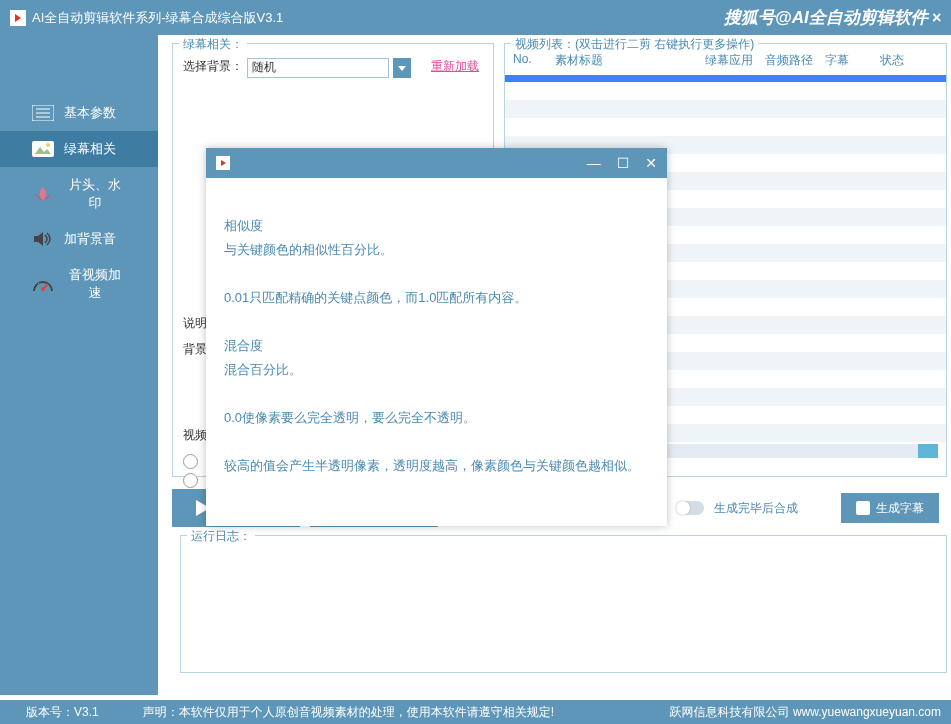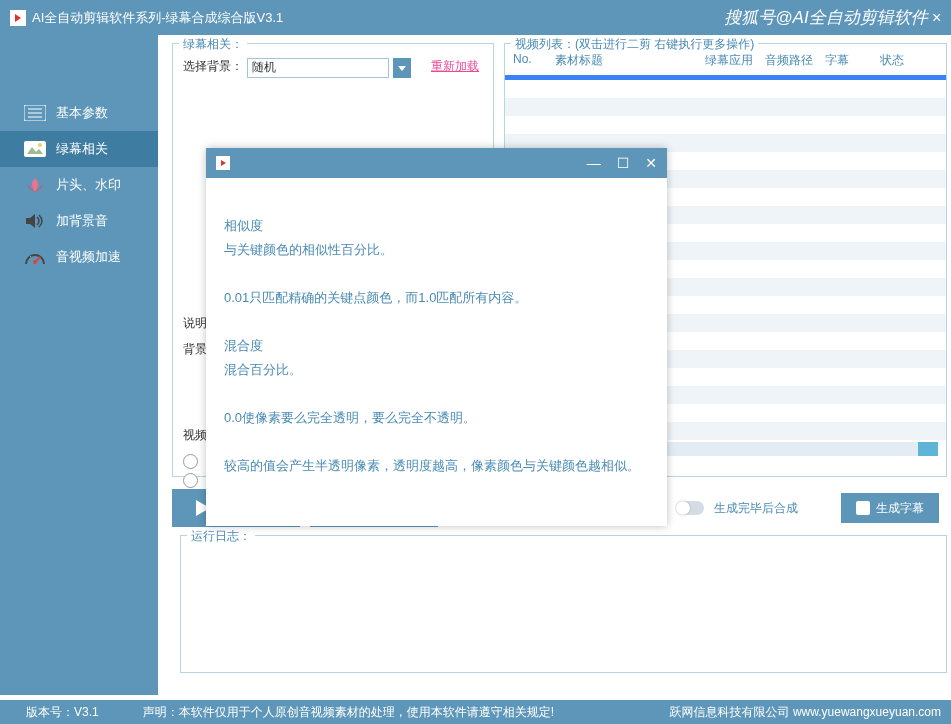--- a/index.html
+++ b/index.html
@@ -1,44 +1,44 @@
 <!DOCTYPE html>
 <html><head>
 <meta charset="utf-8">
 <style>
 * { margin: 0; padding: 0; box-sizing: border-box; font-family: "Microsoft YaHei", sans-serif; }
 body { width: 951px; height: 724px; background: #fff; position: relative; overflow: hidden; }
 .topbar { height: 35px; background: #5d96b8; display: flex; align-items: center; padding: 0 10px; color: #fff; justify-content: space-between; }
 .topbar .title { display: flex; align-items: center; gap: 6px; font-size: 13px; }
 .topbar .title .app-icon { width: 16px; height: 16px; background: #fff; display: flex; align-items: center; justify-content: center; }
 .topbar .title .app-icon span { width: 0; height: 0; border-left: 6px solid #d33; border-top: 4px solid transparent; border-bottom: 4px solid transparent; }
-.topbar .watermark { font-size: 17px; font-weight: normal; font-style: italic; color: #fff; display: flex; align-items: center; gap: 4px; }
+.topbar .watermark { font-size: 17px; font-weight: bold; font-style: italic; color: #fff; display: flex; align-items: center; gap: 4px; }
 .close-x { font-size: 16px; cursor: pointer; }
 .mainrow { display: flex; height: 660px; }
 .sidebar { width: 158px; background: #5d96b8; padding-top: 60px; }
-.side-item { display: flex; align-items: center; gap: 10px; padding: 9px 24px; color: #fff; font-size: 13px; cursor: pointer; }
+.side-item { display: flex; align-items: center; gap: 10px; padding: 9px 32px; color: #fff; font-size: 13px; cursor: pointer; text-align: center; }
 .side-item.active { background: #3e7ca1; }
 .side-icon { width: 22px; height: 18px; display: flex; align-items: center; justify-content: center; }
 .content { flex: 1; background: #fff; padding: 8px 0 0 0; display: flex; flex-direction: column; gap: 8px; }
 .row1 { display: flex; gap: 10px; padding: 0 4px 0 14px; }
 .panel { border: 1px solid #b8d4e3; flex: 1; position: relative; }
 .panel.left { flex: 0 0 322px; height: 434px; }
 .panel.right { height: 434px; }
 .panel-legend { position: absolute; top: -8px; left: 6px; background: #fff; padding: 0 4px; font-size: 12px; color: #4a8bb3; }
 .panel-legend.hint { color: #4a8bb3; }
 .left-inner { padding: 14px 10px; font-size: 12px; color: #333; }
 .bg-row { display: flex; align-items: flex-start; gap: 4px; }
 .bg-select { width: 142px; height: 20px; border: 1px solid #a3c4d8; background: #fff; font-size: 12px; padding: 0 4px; }
 .dd-btn { width: 18px; height: 20px; background: #5d96b8; display: flex; align-items: center; justify-content: center; cursor: pointer; }
 .dd-btn span { width: 0; height: 0; border-left: 4px solid transparent; border-right: 4px solid transparent; border-top: 5px solid #fff; }
 .relink { color: #ec4899; text-decoration: underline; cursor: pointer; margin-left: 16px; }
 .desc-block { margin-top: 232px; font-size: 12px; color: #333; line-height: 26px; }
 .radio-row { display: flex; gap: 16px; margin-top: 6px; }
 .radio { width: 15px; height: 15px; border: 1px solid #999; border-radius: 50%; cursor: pointer; background: #fff; }
-.table-head { display: flex; border-bottom: 5px solid #3b82f6; padding: 8px 8px 6px 8px; font-size: 12px; color: #4a8bb3; }
+.table-head { display: flex; border-bottom: 7px solid #3b82f6; padding: 8px 8px 6px 8px; font-size: 12px; color: #4a8bb3; }
 .th { padding-right: 8px; }
 .th.no { width: 42px; }
 .th.title { width: 150px; }
 .th.gs { width: 60px; }
 .th.audio { width: 60px; }
 .th.sub { width: 55px; }
 .th.status { width: 40px; }
 .table-body { height: 362px; background: #fff; }
 .table-body .row { height: 18px; }
 .table-body .row:nth-child(even) { background: #eef4f8; }

